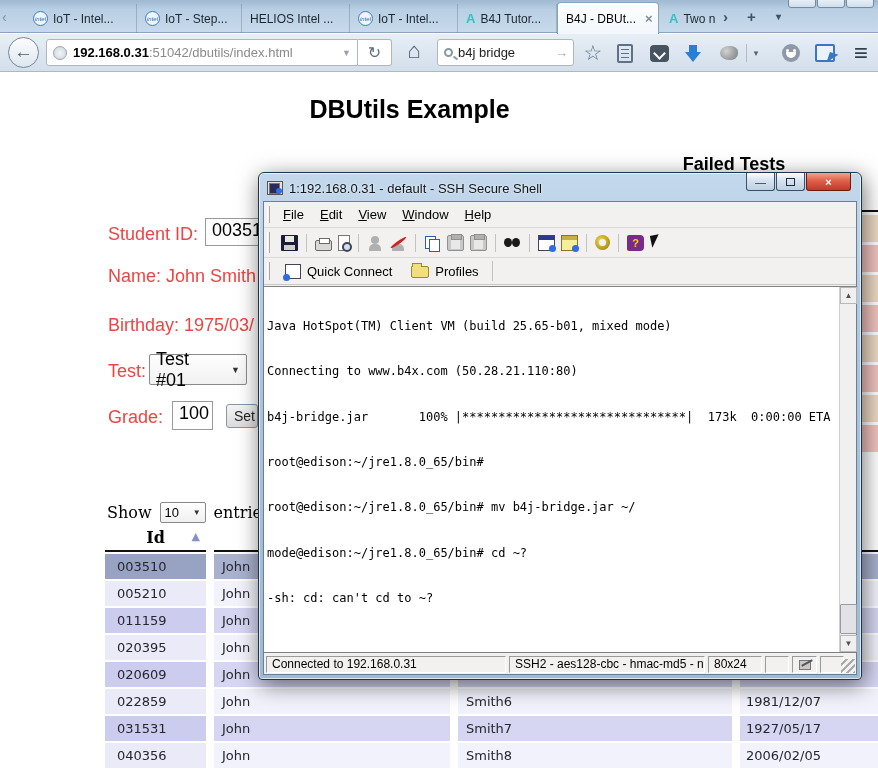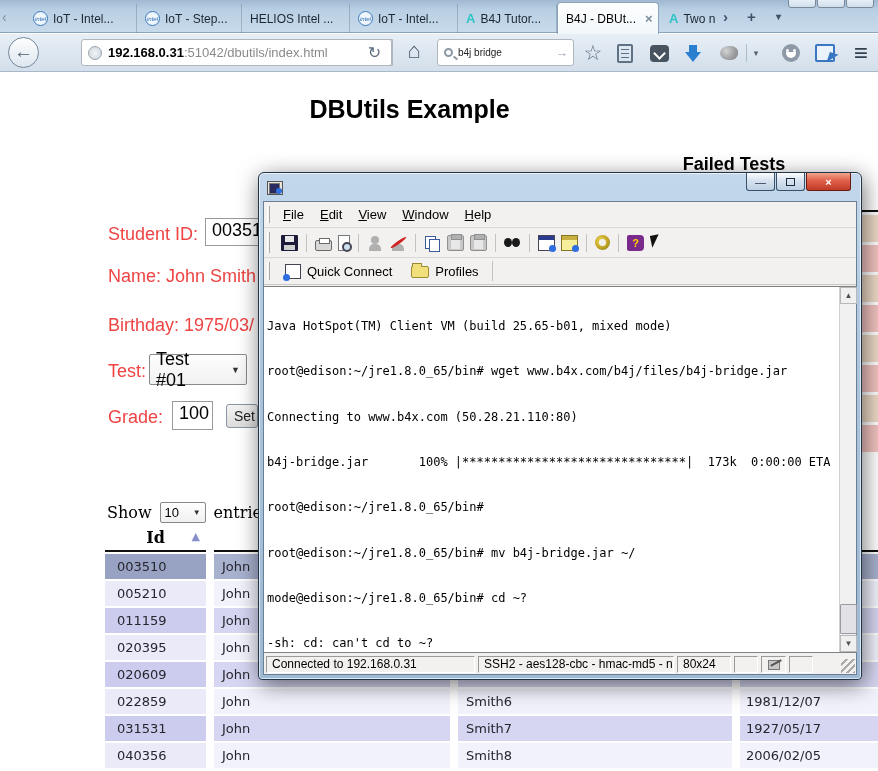--- a/index.html
+++ b/index.html
@@ -22,36 +22,36 @@
   .tab-plus, .tab-caret, .tab-chevron { position:absolute; top:8px; color:#3f5268; font-size:15px; font-weight:bold; }
   .winbtn { position:absolute; top:-6px; width:28px; height:14px; border:1px solid #7a8a9a; border-radius:0 0 3px 3px;
     background:linear-gradient(#f8fbfd,#cfdeec); }
 
   .navbar { position:absolute; left:0; top:34px; width:878px; height:38px;
     background:linear-gradient(#e7eef6,#d3dfeb); border-bottom:1px solid #a9b9c9; }
   .backbtn { position:absolute; left:8px; top:3px; width:31px; height:31px; border-radius:50%;
     background:linear-gradient(#fdfdfd,#dde7f0); border:1px solid #76879a; color:#4a5a6a;
     font-size:19px; text-align:center; line-height:28px; font-weight:bold; }
   .urlbox { position:absolute; left:46px; top:5px; width:312px; height:27px; background:#fff;
-    border:1px solid #b0b6bd; border-radius:3px 0 0 3px; display:flex; align-items:center; padding:0 6px; gap:6px;margin-left:35px; }
+    border:1px solid #b0b6bd; border-radius:3px 0 0 3px; display:flex; align-items:center; padding:0 6px; gap:6px; }
   .globe { width:14px; height:14px; min-width:14px; border:1px solid #9aa5af; border-radius:50%;
     background:radial-gradient(#f2f5f8,#c9d2da); }
   .urltext { font-size:13px; color:#8a8a8a; white-space:nowrap; overflow:hidden; }
   .urltext b { color:#000; font-weight:bold; }
   .url-caret { margin-left:auto; color:#98a2ac; font-size:9px; }
   .reloadbtn { position:absolute; left:358px; top:5px; width:34px; height:27px; background:#fff;
     border:1px solid #b0b6bd; border-left:none; border-radius:0 3px 3px 0; color:#5a6b7d;
     font-size:16px; text-align:center; line-height:25px; }
   .homebtn { position:absolute; left:400px; top:4px; width:28px; height:28px; color:#4e5f70;
     font-size:22px; text-align:center; line-height:26px; }
   .searchbox { position:absolute; left:437px; top:5px; width:137px; height:27px; background:#fff;
     border:1px solid #b0b6bd; border-radius:3px; display:flex; align-items:center; padding:0 6px; gap:5px; }
   .mag { width:9px; height:9px; min-width:9px; border:2px solid #8a97a4; border-radius:50%; position:relative; }
   .mag::after { content:""; position:absolute; left:7px; top:7px; width:5px; height:2px; background:#8a97a4; transform:rotate(40deg); }
-  .searchbox input { border:none; outline:none; font-size:10px; width:92px; font-family:"Liberation Sans",sans-serif; color:#222; }
+  .searchbox input { border:none; outline:none; font-size:13px; width:92px; font-family:"Liberation Sans",sans-serif; color:#222; }
   .search-go { color:#9aa5b0; font-size:13px; }
   .navico { position:absolute; top:6px; width:26px; height:26px; display:flex; align-items:center; justify-content:center; }
   .star { color:#5f7184; font-size:21px; }
   .clip { width:16px; height:19px; border:2px solid #5f7184; border-radius:2px; position:relative; }
   .clip::before { content:""; position:absolute; left:2px; top:3px; width:8px; height:1.5px; background:#5f7184; box-shadow:0 4px 0 #5f7184, 0 8px 0 #5f7184; }
   .pocket { width:19px; height:17px; background:#47535f; border-radius:4px; position:relative; }
   .pocket::after { content:""; position:absolute; left:5px; top:4px; width:7px; height:7px;
     border-right:2.5px solid #fff; border-bottom:2.5px solid #fff; transform:rotate(45deg); }
   .dl-arrow { width:0; height:0; border-left:8px solid transparent; border-right:8px solid transparent;
     border-top:10px solid #2a7fd0; position:relative; top:4px; }
@@ -196,21 +196,21 @@
   .vscroll { position:absolute; right:0; top:0; bottom:0; width:17px; background:#f0f0f0; border-left:1px solid #d0d0d0; }
   .varrow { position:absolute; left:0; width:17px; height:17px; background:#f0f0f0; border:1px solid #b8b8b8;
     font-size:8px; color:#505050; text-align:center; line-height:15px; }
   .vthumb { position:absolute; left:0; width:17px; height:30px; bottom:18px; background:#e2e2e6;
     border:1px solid #9a9aa2; border-radius:1px; }
 
   .ssh-statusbar { position:absolute; left:0; right:0; bottom:0; height:20px; background:#f2f1ef;
     display:flex; align-items:center; font-size:12px; color:#000; padding:1px 2px; gap:3px; }
   .sfield { border:1px solid; border-color:#9a9a9a #fff #fff #9a9a9a; height:17px; line-height:15px;
     padding:0 5px; white-space:nowrap; overflow:hidden; }
-  .sf1 { width:209px; } .sf2 { width:196px; } .sf3 { width:54px; }
+  .sf1 { width:240px; } .sf2 { width:196px; } .sf3 { width:54px; }
   .sf-sm { width:24px; } .sf-ico { width:25px; text-align:center; padding:0; }
   .statico { display:inline-block; width:12px; height:10px; background:#c8c8c8; border:1px solid #777; margin-top:3px; position:relative; }
   .statico::after { content:""; position:absolute; left:1px; top:1px; width:12px; height:2px; background:#555; transform:rotate(-28deg); }
   .resize-grip { position:absolute; right:1px; bottom:1px; width:14px; height:14px;
     background:repeating-linear-gradient(135deg, transparent 0 3px, #aaa 3px 5px); }
 </style>
 </head>
 <body>
 
 <div class="tabbar">
@@ -389,20 +389,21 @@
       <div class="cell c-first">John</div>
       <div class="cell c-last">Smith8</div>
       <div class="cell c-bday">2006/02/05</div>
     </div>
   </div>
 </div>
 
 <div class="sshwin">
   <div class="ssh-titlebar">
     <span class="ssh-appico"></span>
+    <span>1:192.168.0.31 - default - SSH Secure Shell</span>
   </div>
   <div class="ssh-winbtns">
     <div class="sbtn">
         <span>—</span>
       </div>
     <div class="sbtn">
         <span class="maxglyph"></span>
       </div>
     <div class="sbtn close">
         <span>×</span>
@@ -453,21 +454,20 @@
       <span class="qbtn">
         <span class="i-folder"></span>
         <span>Profiles</span>
       </span>
       <span class="qsep"></span>
     </div>
 
     <div class="terminal">
       <div class="termtext">
         <div>Java HotSpot(TM) Client VM (build 25.65-b01, mixed mode)</div>
-        <div>root@edison:~/jre1.8.0_65/bin# wget www.b4x.com/b4j/files/b4j-bridge.jar</div>
         <div>Connecting to www.b4x.com (50.28.21.110:80)</div>
         <div>b4j-bridge.jar       100% |*******************************|  173k  0:00:00 ETA</div>
         <div>root@edison:~/jre1.8.0_65/bin#</div>
         <div>root@edison:~/jre1.8.0_65/bin# mv b4j-bridge.jar ~/</div>
         <div>mode@edison:~/jre1.8.0_65/bin# cd ~?</div>
         <div>-sh: cd: can't cd to ~?</div>
         
         
         
         

